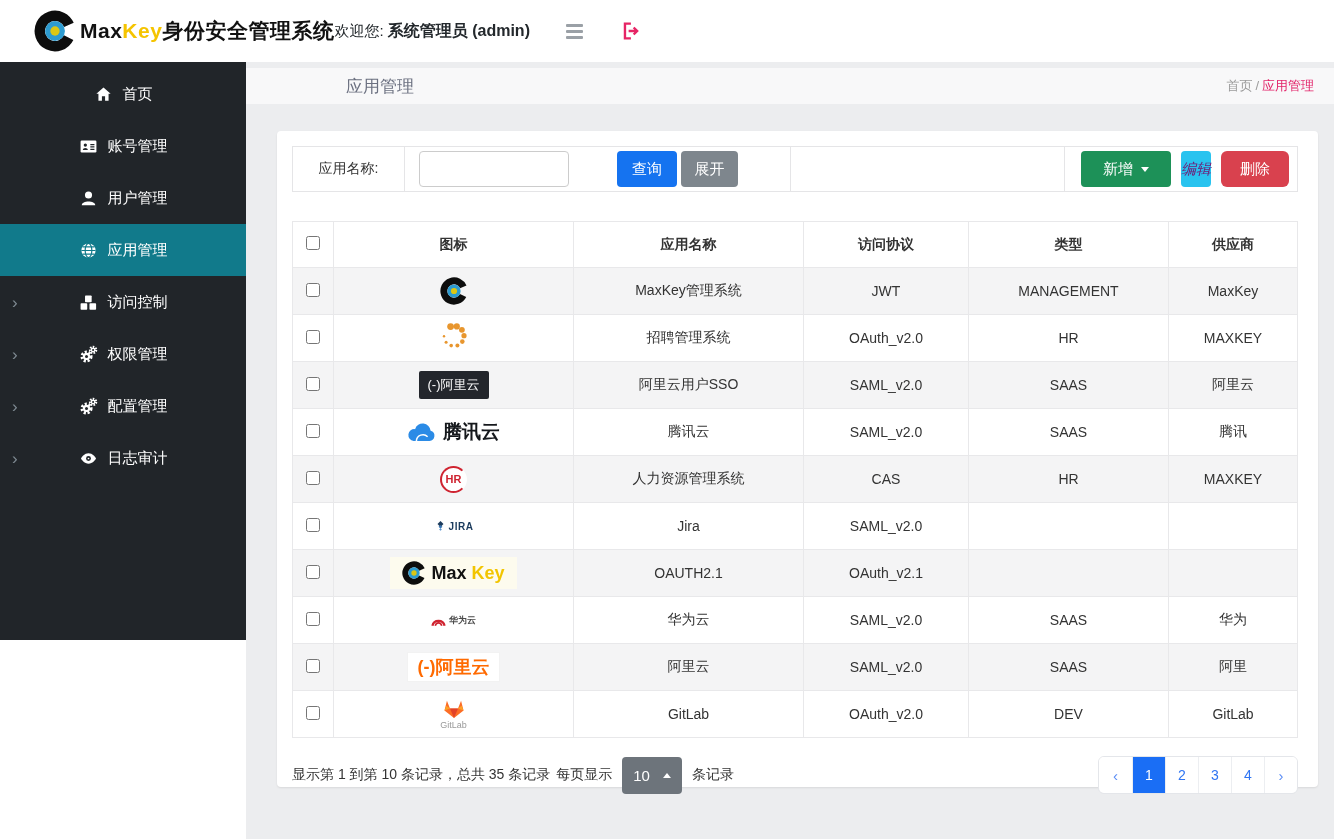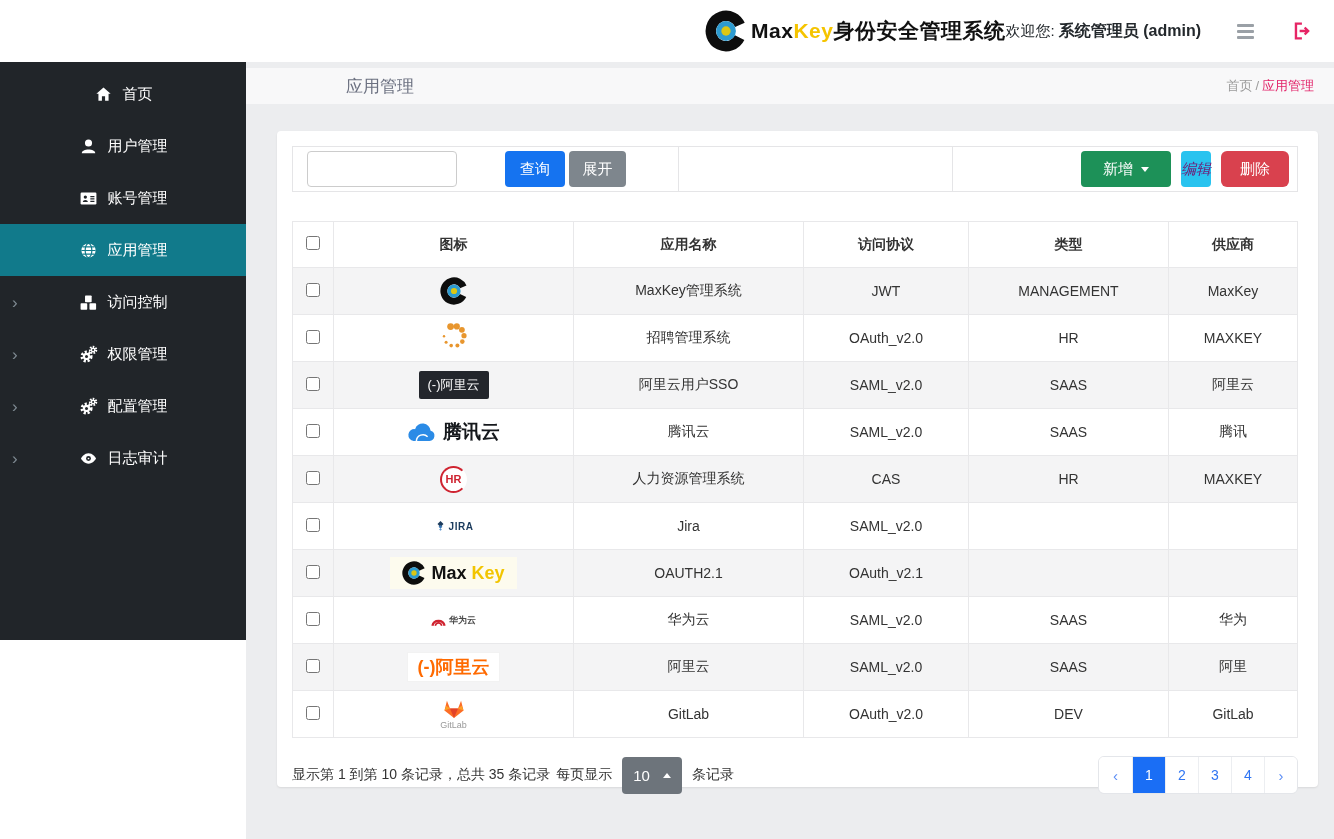--- a/index.html
+++ b/index.html
@@ -1,21 +1,21 @@
 <!DOCTYPE html>
 <html style="--pink: #e2246a; --teal: #117a8b; --blue: #1573f0; --green: #1d9158; --cyan: #29c3ef; --red: #d9414e; --pager: #1a6ef5; --sb: #212529; --graybtn: #6d747b; --gold: #f5c400; --aliorange: #ff6a00;"><head>
 <meta charset="utf-8">
 <style>
   * { margin:0; padding:0; box-sizing:border-box; }
   html,body { width:1334px; height:839px; overflow:hidden;
     font-family:"Liberation Sans","DejaVu Sans",sans-serif; background:#fff; }
 
   
   .topbar { height:62px; background:#fff; display:flex; align-items:center;
-    justify-content:flex-end; padding:0 22px 0 34px; }
+    justify-content:flex-start; padding:0 22px 0 34px; }
   .brand { display:flex; align-items:center; gap:4px; }
   .brand svg { width:42px; height:42px; }
   .brand-text { font-size:21px; font-weight:bold; color:#111; letter-spacing:.5px; }
   .brand-text .gold { color:#f5c400; }
   .top-right { display:flex; align-items:center; gap:36px; }
   .welcome { font-size:15px; color:#23282c; }
   .welcome b { font-size:16px; }
   .burger { display:flex; flex-direction:column; gap:3px; cursor:pointer; }
   .burger i { display:block; width:17px; height:3px; background:#9aa0a6; border-radius:1px; }
   .logout svg { width:22px; height:22px; display:block; cursor:pointer; }
@@ -158,37 +158,37 @@
       <div class="mi">
         <span style="display: inline-flex;">
           <svg viewBox="0 0 24 24" fill="#fff">
             <path d="M12 3 L3 11 H5.6 V20 H10 V14.3 H14 V20 H18.4 V11 H21 Z"></path>
           </svg>
         </span>
         <span>首页</span>
       </div>
       <div class="mi">
         <span style="display: inline-flex;">
-          <svg viewBox="0 0 24 24" fill="#fff">
-            <circle cx="12" cy="7.5" r="4.5"></circle>
-            <path d="M3.5 20.5 C3.5 14.2 20.5 14.2 20.5 20.5 Z"></path>
-          </svg>
-        </span>
-        <span>用户管理</span>
-      </div>
-      <div class="mi">
-        <span style="display: inline-flex;">
           <svg viewBox="0 0 24 24">
             <rect x="2" y="4.5" width="20" height="15" rx="1.5" fill="#fff"></rect>
             <circle cx="8" cy="10.2" r="2.1" class="cut-f"></circle>
             <path d="M4.8 16.5 c0-3.4 6.4-3.4 6.4 0 z" class="cut-f"></path>
             <path d="M14.3 9.5 H19.5 M14.3 12.5 H19.5 M14.3 15.5 H19.5" class="cut-s" stroke-width="1.6"></path>
           </svg>
         </span>
         <span>账号管理</span>
+      </div>
+      <div class="mi">
+        <span style="display: inline-flex;">
+          <svg viewBox="0 0 24 24" fill="#fff">
+            <circle cx="12" cy="7.5" r="4.5"></circle>
+            <path d="M3.5 20.5 C3.5 14.2 20.5 14.2 20.5 20.5 Z"></path>
+          </svg>
+        </span>
+        <span>用户管理</span>
       </div>
       <div class="mi active">
         <span style="display: inline-flex;">
           <svg viewBox="0 0 24 24">
             <circle cx="12" cy="12" r="9" fill="#fff"></circle>
             <ellipse cx="12" cy="12" rx="4.2" ry="9" class="cut-s" stroke-width="1.5"></ellipse>
             <path d="M3 12 H21 M4.5 7.5 H19.5 M4.5 16.5 H19.5" class="cut-s" stroke-width="1.5"></path>
           </svg>
         </span>
         <span>应用管理</span>
@@ -258,20 +258,21 @@
     <div class="page-header">
       <div class="page-title">应用管理</div>
       <div class="crumbs">
         <span class="home">首页</span><span class="sep">/</span><span class="cur">应用管理</span>
       </div>
     </div>
 
     <div class="card">
 
       <div class="toolbar">
+        <div class="tb-label">应用名称:</div>
         <div class="tb-search">
           <input type="text" value="" style="">
           <button class="btn btn-query">查询</button>
           <button class="btn btn-expand">展开</button>
         </div>
         <div class="tb-spacer"></div>
         <div class="tb-actions">
           <button class="btn btn-add">
             <span>新增</span>
               <span class="caret"></span>

